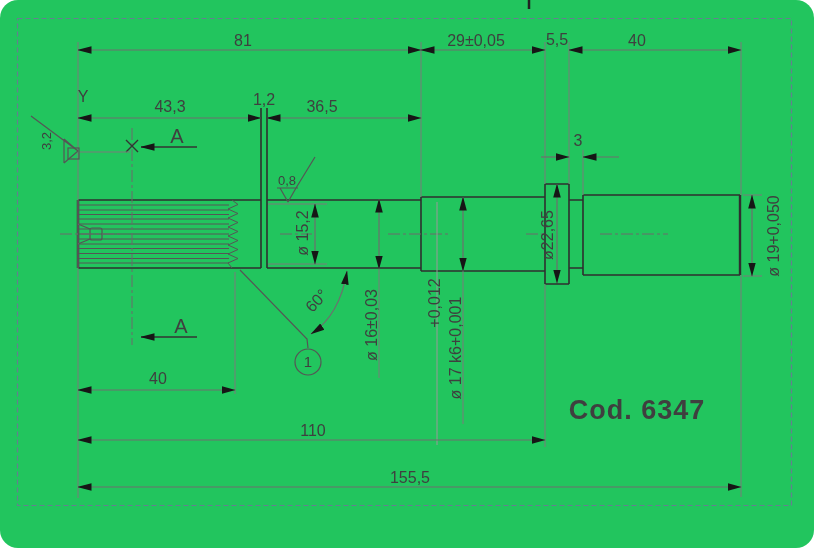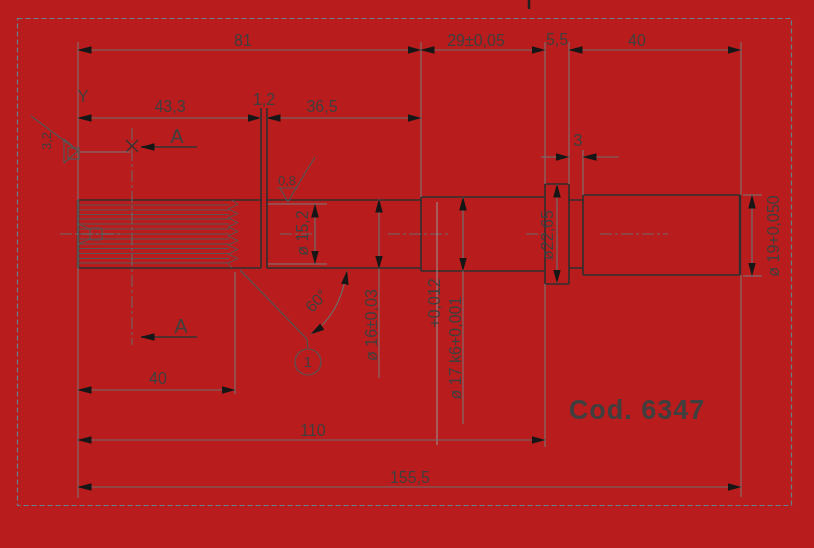--- a/index.html
+++ b/index.html
@@ -1,16 +1,16 @@
 <!DOCTYPE html>
 <html><head>
 <meta charset="utf-8">
 <style>
   html,body{margin:0;padding:0;background:#fff;}
-  .stage{position:relative;width:814px;height:548px;background:#b91c1c;overflow:hidden;}
+  .stage{position:relative;width:814px;height:548px;background:#22c55e;overflow:hidden;border-radius:18px;}
   svg{display:block;}
   svg text{font-family:"Liberation Sans","DejaVu Sans",sans-serif;font-size:16px;fill:#3f3f3f;}
   svg text.sm{font-size:13px;}
   svg text.big{font-size:20px;}
   svg text.bal{font-size:15px;}
   svg text.code{font-size:27px;font-weight:bold;letter-spacing:1px;}
   .outline{stroke:#2f2f2f;stroke-width:1.6;fill:none;}
   .thick{stroke:#2f2f2f;stroke-width:2.4;fill:none;}
   .spline{stroke:#565656;stroke-width:1;fill:none;}
   .ext{stroke:#7a7a7a;stroke-width:1;fill:none;}

